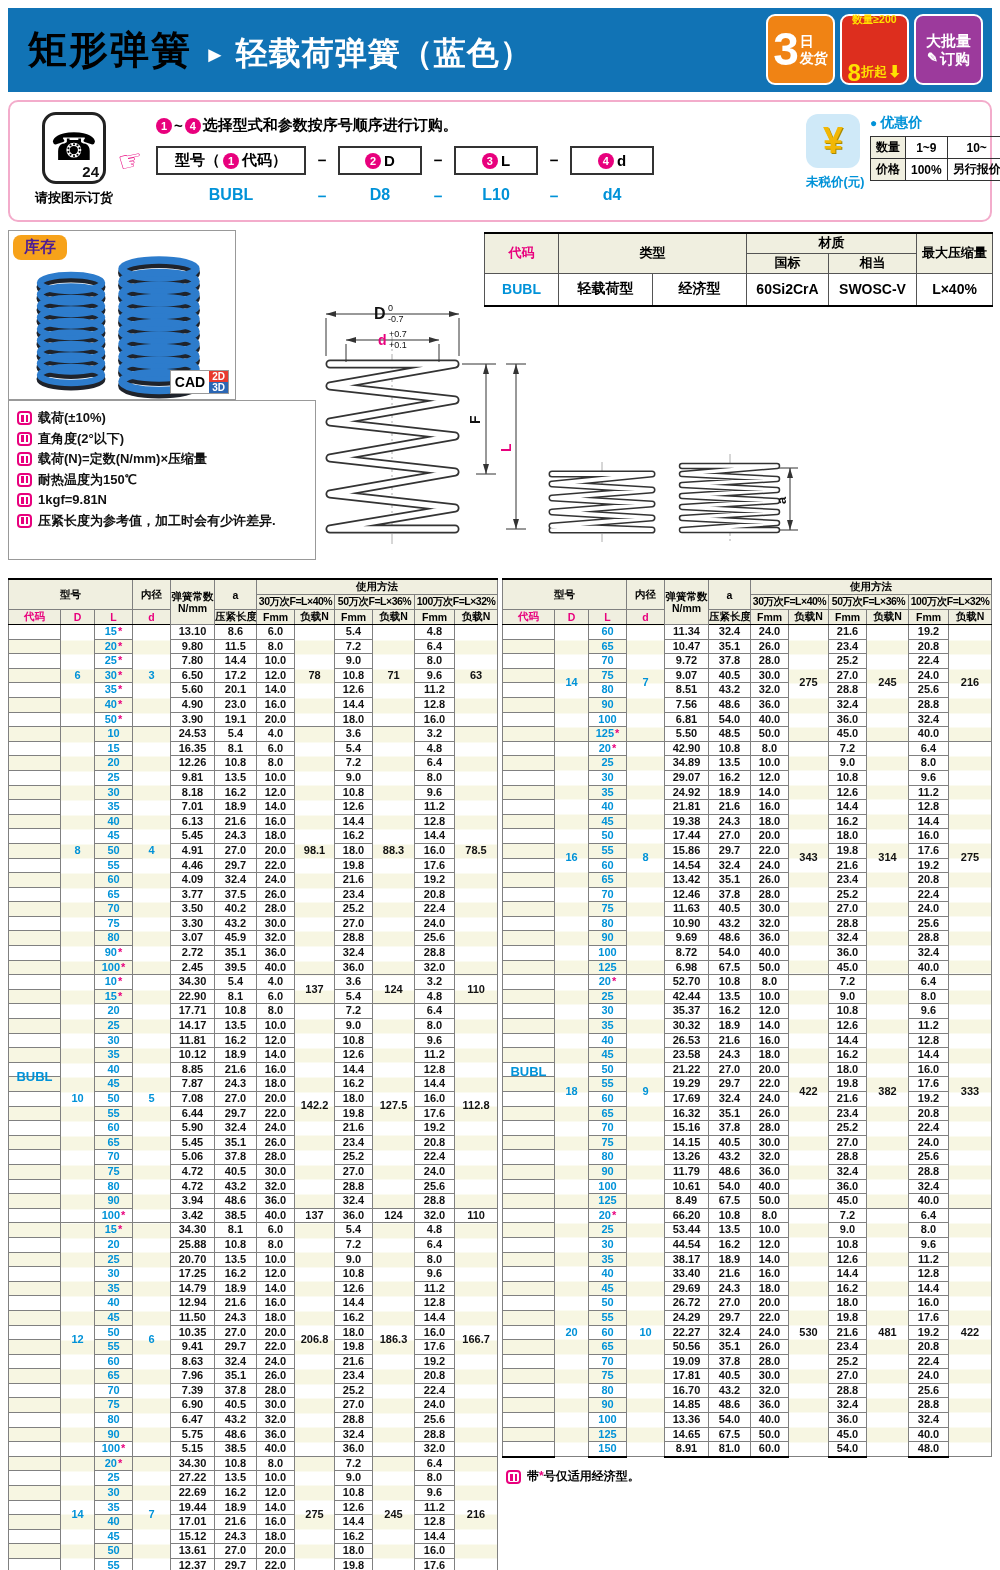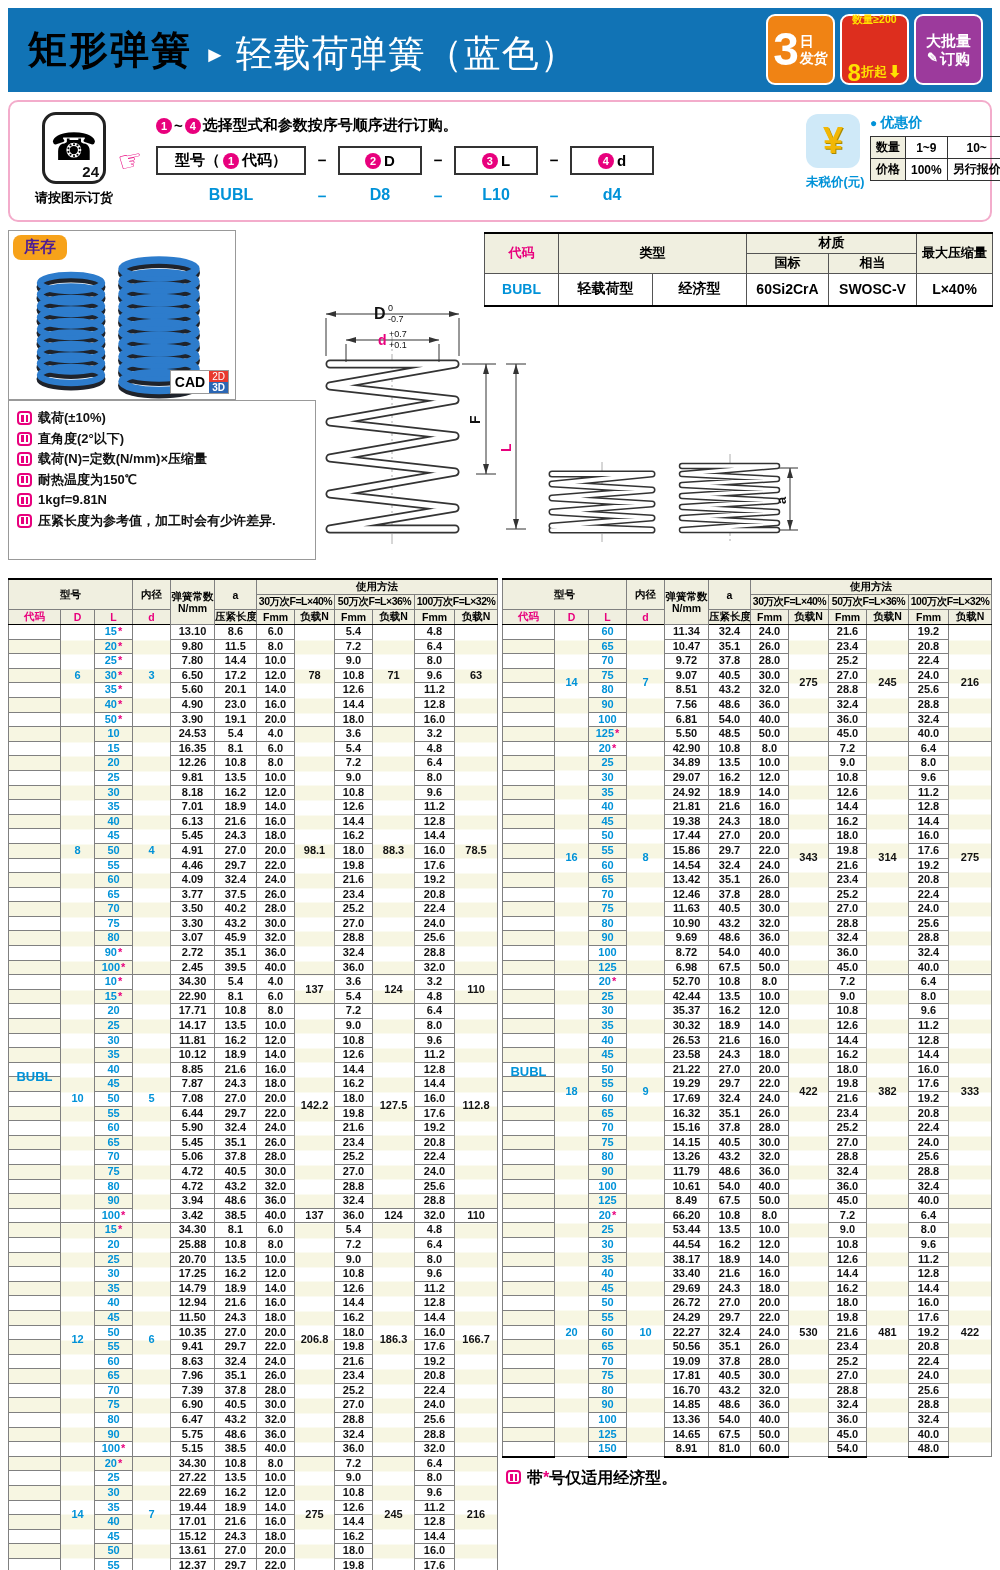--- a/index.html
+++ b/index.html
@@ -3,21 +3,21 @@
 <meta charset="utf-8">
 <style>
   * { margin:0; padding:0; box-sizing:border-box; }
   body { background:#e9e9e9; font-family:"Liberation Sans", sans-serif; }
   .page { position:relative; width:1000px; height:1570px; background:#fff; overflow:hidden; margin:0 auto; }
 
   
   .topbar { position:absolute; left:8px; top:8px; width:984px; height:84px; background:#1173b5; display:flex; align-items:center; }
   .title1 { color:#000000; font-size:39px; font-weight:bold; margin-left:20px; letter-spacing:2px; }
   .titlearrow { color:#fff; font-size:22px; margin:10px 10px 0 12px; }
-  .title2 { color:#fff; font-size:37px; font-weight:normal; margin-top:8px; letter-spacing:1px; }
+  .title2 { color:#fff; font-size:32px; font-weight:bold; margin-top:8px; letter-spacing:1px; }
   .badges { position:absolute; right:9px; top:6px; display:flex; gap:5px; }
   .badge { width:69px; height:71px; border:2px solid #fff; border-radius:9px; color:#fff; display:flex; flex-direction:column; align-items:center; justify-content:center; line-height:1.15; }
   .badge.ship { background:#f08314; flex-direction:row; gap:1px; }
   .ship .n { font-size:46px; font-weight:bold; line-height:0.9; }
   .ship .col { display:flex; flex-direction:column; align-items:flex-start; }
   .ship .col span { font-size:14px; font-weight:bold; }
   .badge.qty { background:#dd2e1e;gap:34px; }
   .qty .t { color:#ffe100; font-size:10.5px; font-weight:bold; white-space:nowrap; }
   .qty .b { color:#ffe100; font-weight:bold; display:flex; align-items:center; }
   .qty .big { font-size:24px; }
@@ -55,21 +55,21 @@
   table.price { border-collapse:collapse; margin-top:4px; }
   table.price td { border:1.5px solid #333; font-size:12px; font-weight:bold; text-align:center; padding:2px 5px; white-space:nowrap; }
   table.price td.hd { background:#f0efe0; }
 
   
   .stockbox { position:absolute; left:8px; top:230px; width:228px; height:170px; border:1px solid #999; background:#fff; }
   .stocktag { position:absolute; left:4px; top:4px; background:#f7a21a; color:#4c1d95; font-weight:bold; font-size:16px; padding:2px 11px; border-radius:8px; z-index:2; }
   .cadbadge { position:absolute; right:6px; bottom:5px; display:flex; border:1px solid #999; background:#fff; align-items:stretch; }
   .cadtxt { font-weight:bold; font-size:14px; padding:3px 4px 0 4px; }
   .cadstack { display:flex; flex-direction:column; }
-  .cad2d { background:#e8392e; color:#fff; font-size:10px; font-weight:normal; padding:0 3px; }
+  .cad2d { background:#e8392e; color:#fff; font-size:10px; font-weight:bold; padding:0 3px; }
   .cad3d { background:#2b66b4; color:#fff; font-size:10px; font-weight:bold; padding:0 3px; }
 
   .notesbox { position:absolute; left:8px; top:400px; width:308px; height:160px; border:1px solid #999; background:#fff; padding:8px 6px 0 8px; }
   .notes { list-style:none; }
   .notes li { display:flex; gap:6px; margin-bottom:3px; font-size:13px; font-weight:bold; line-height:1.35; color:#111; }
   .nicon { flex:0 0 auto; width:15px; height:14px; border:2px solid #e8007d; border-radius:4px; display:flex; align-items:center; justify-content:center; gap:2px; margin-top:2px; }
   .nicon b { width:2.5px; height:7px; background:#e8007d; display:block; }
 
   
   table.mat { position:absolute; left:484px; top:232px; width:508px; border-collapse:collapse; table-layout:fixed; background:#fff; }
@@ -115,21 +115,21 @@
   td.codecol { border-top:none; border-bottom:none; }
   td.ce { background:#fff; } td.co { background:#f7f6e2; }
   td.lval { color:#0092d8; border-right:2px solid #000; }
   td.lval .star { color:#e8007d; margin-left:1px; }
   td.dvalc { color:#0092d8; font-size:12px; vertical-align:middle; }
   td.num { background:#fff; text-align:right; padding-right:5px; color:#111; }
   td.nval { vertical-align:middle; color:#111; }
   .m-e { background-image:repeating-linear-gradient(to bottom,#fff 0 14.6px,#f7f6e2 14.6px 29.2px); }
   .m-o { background-image:repeating-linear-gradient(to bottom,#f7f6e2 0 14.6px,#fff 14.6px 29.2px); }
   .code-overlay { position:absolute; left:1px; width:51px; text-align:center; color:#0092d8; font-weight:bold; font-size:13px; transform:translateY(-50%); pointer-events:none; }
-  .footnote { position:absolute; left:506px; top:1468px; display:flex; gap:6px; font-size:16px; font-weight:bold; align-items:flex-start; }
+  .footnote { position:absolute; left:506px; top:1468px; display:flex; gap:6px; font-size:12px; font-weight:bold; align-items:flex-start; }
 </style>
 </head>
 <body>
 
 <div class="page">
 
   <div class="topbar">
     <span class="title1">矩形弹簧</span>
     <span class="titlearrow">►</span>
     <span class="title2">轻载荷弹簧（蓝色）</span>

